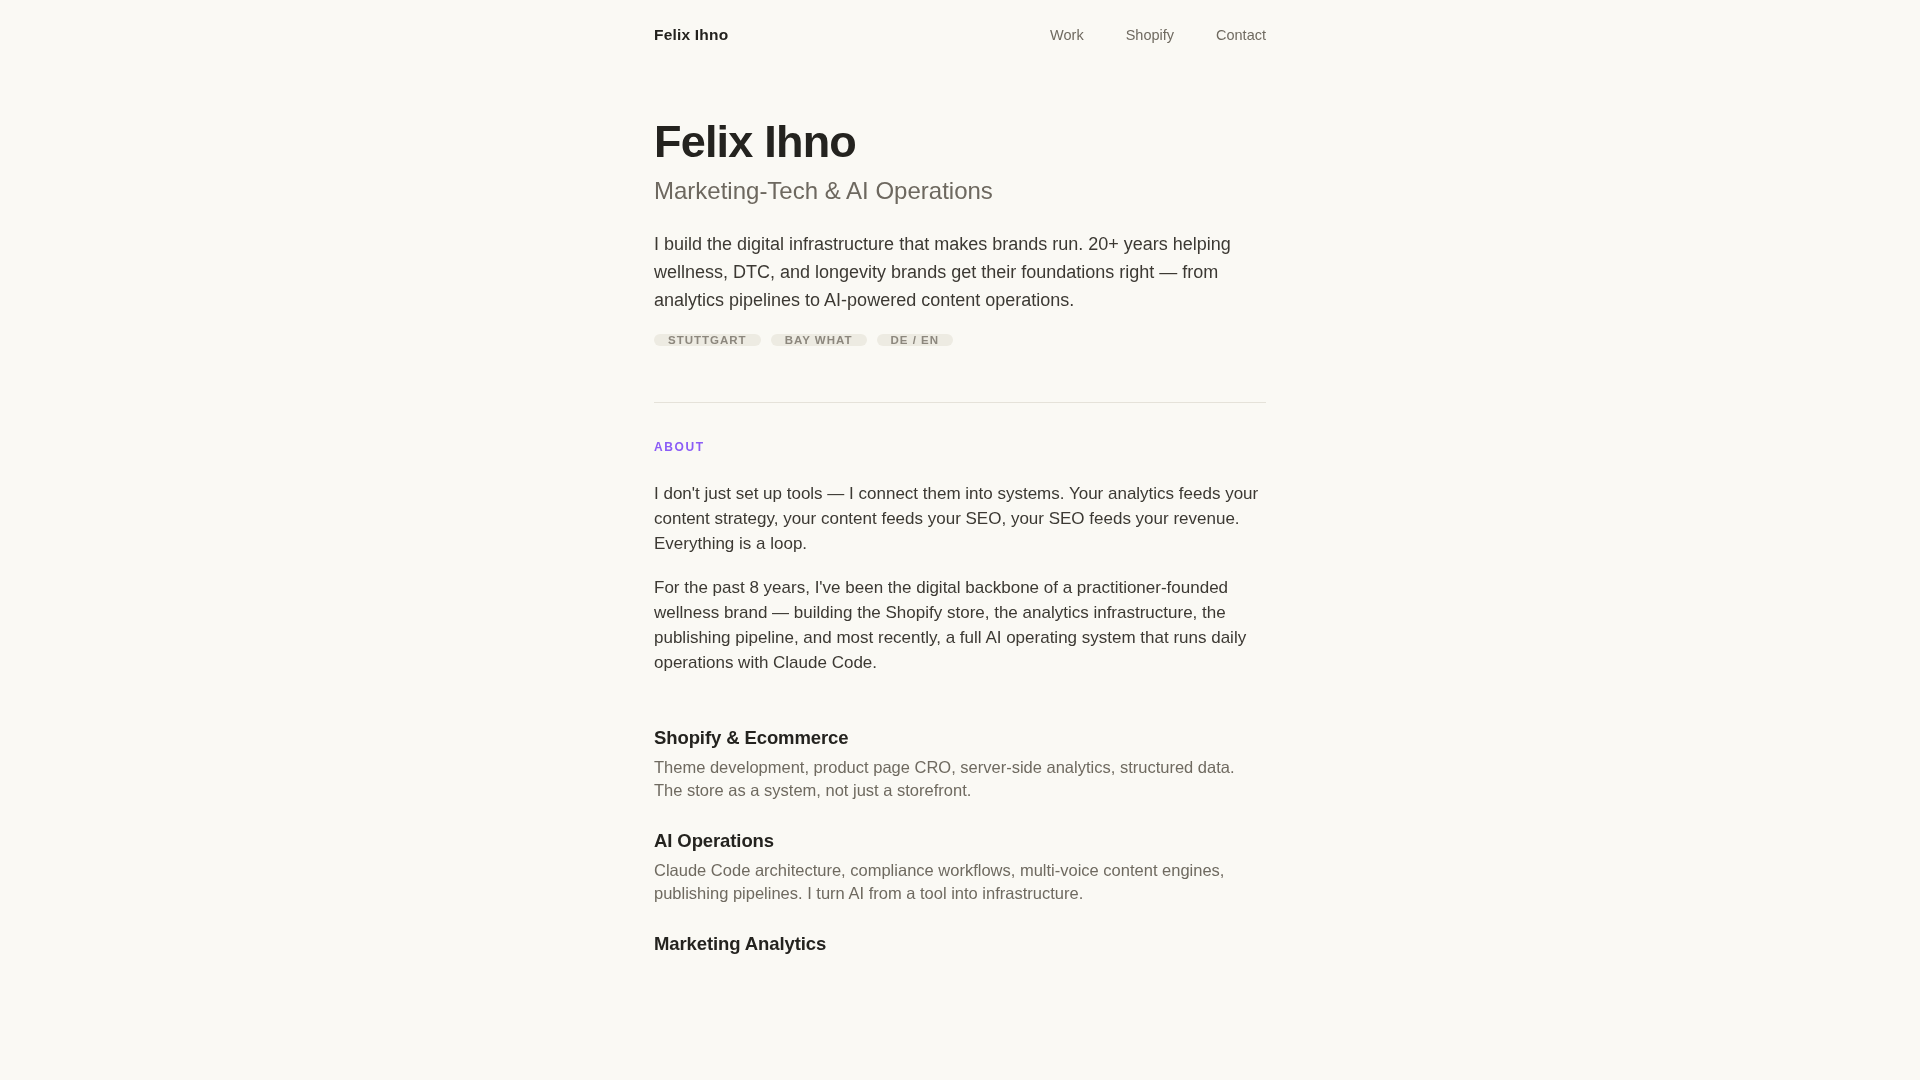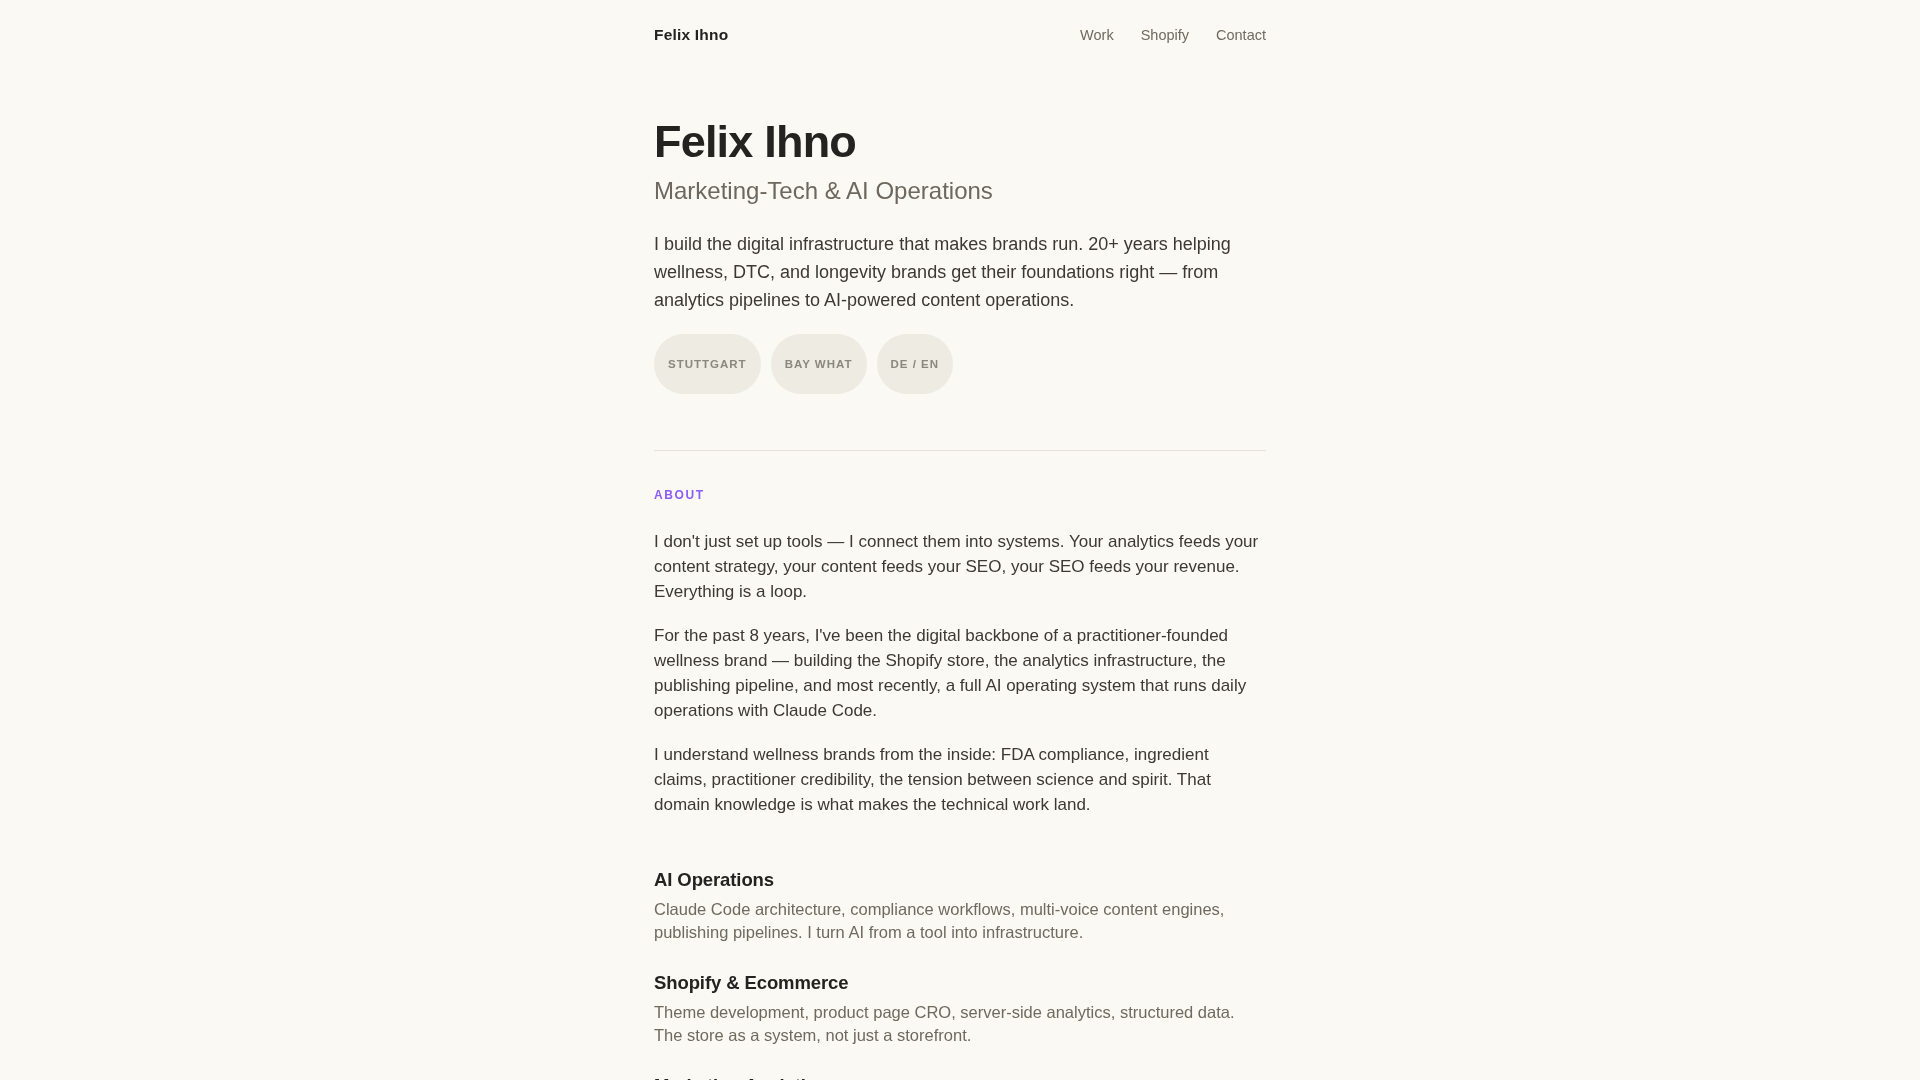--- a/index.html
+++ b/index.html
@@ -27,21 +27,21 @@
   .logo {
     font-size: 15.5px;
     font-weight: 700;
     letter-spacing: 0.2px;
     color: #23221e;
     text-decoration: none;
     cursor: pointer;
   }
   .nav {
     display: flex;
-    gap: 27px;
+    gap: 42px;
     justify-content: center;
   }
   .nav a {
     font-size: 14.5px;
     color: #6f6a60;
     text-decoration: none;
     cursor: pointer;
   }
   
   .hero { margin-top: 74px; }
@@ -66,21 +66,21 @@
     color: #3c3933;
   }
   
   .badges {
     margin-top: 20px;
     display: flex;
     gap: 10px;
   }
   .badge {
     display: inline-block;
-    padding: 24px 14px;
+    padding: 0 14px;
     border-radius: 999px;
     background: #edebe2;
     color: #8c877d;
     font-size: 11.5px;
     font-weight: 700;
     letter-spacing: 1px;
     white-space: nowrap;
   }
   
   .divider {
@@ -148,33 +148,32 @@
       <span class="badge">DE / EN</span>
     </div>
   </section>
 
   <hr class="divider">
 
   <section class="about-section">
     <h2 class="section-label">ABOUT</h2>
     <p class="about-paragraph">I don't just set up tools — I connect them into systems. Your analytics feeds your content strategy, your content feeds your SEO, your SEO feeds your revenue. Everything is a loop.</p>
     <p class="about-paragraph">For the past 8 years, I've been the digital backbone of a practitioner-founded wellness brand — building the Shopify store, the analytics infrastructure, the publishing pipeline, and most recently, a full AI operating system that runs daily operations with Claude Code.</p>
-    <p class="about-paragraph">I understand wellness brands from the inside: FDA compliance, ingredient claims, practitioner credibility, the tension between science and spirit. That domain knowledge is what makes the technical work land.</p>
   </section>
 
   <section class="build-section">
 
     <div class="build-item">
-      <h3 class="build-title">AI Operations</h3>
-      <p class="build-desc">Claude Code architecture, compliance workflows, multi-voice content engines, publishing pipelines. I turn AI from a tool into infrastructure.</p>
+      <h3 class="build-title">Shopify &amp; Ecommerce</h3>
+      <p class="build-desc">Theme development, product page CRO, server-side analytics, structured data. The store as a system, not just a storefront.</p>
     </div>
 
     <div class="build-item">
-      <h3 class="build-title">Shopify &amp; Ecommerce</h3>
-      <p class="build-desc">Theme development, product page CRO, server-side analytics, structured data. The store as a system, not just a storefront.</p>
+      <h3 class="build-title">AI Operations</h3>
+      <p class="build-desc">Claude Code architecture, compliance workflows, multi-voice content engines, publishing pipelines. I turn AI from a tool into infrastructure.</p>
     </div>
 
     <div class="build-item">
       <h3 class="build-title">Marketing Analytics</h3>
       <p class="build-desc"></p>
     </div>
   </section>
 
 </div>
 

